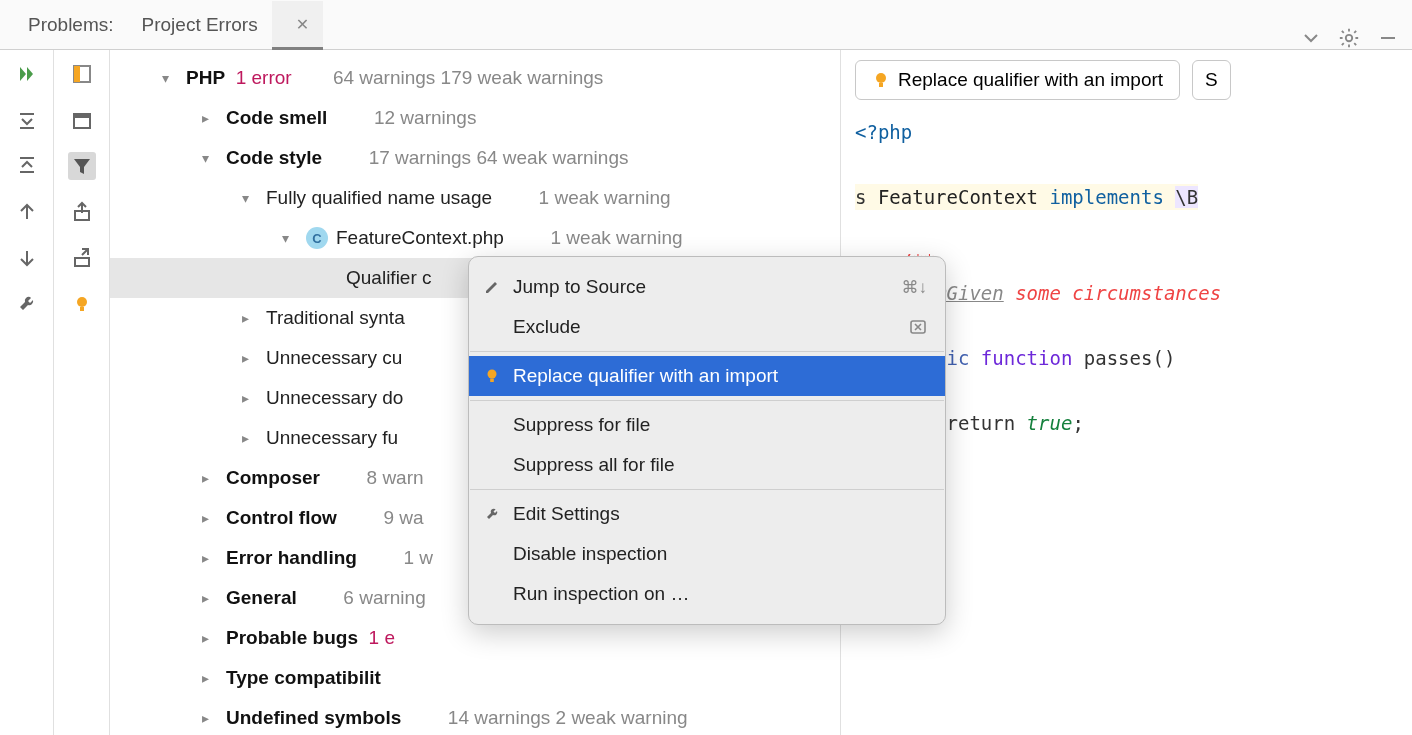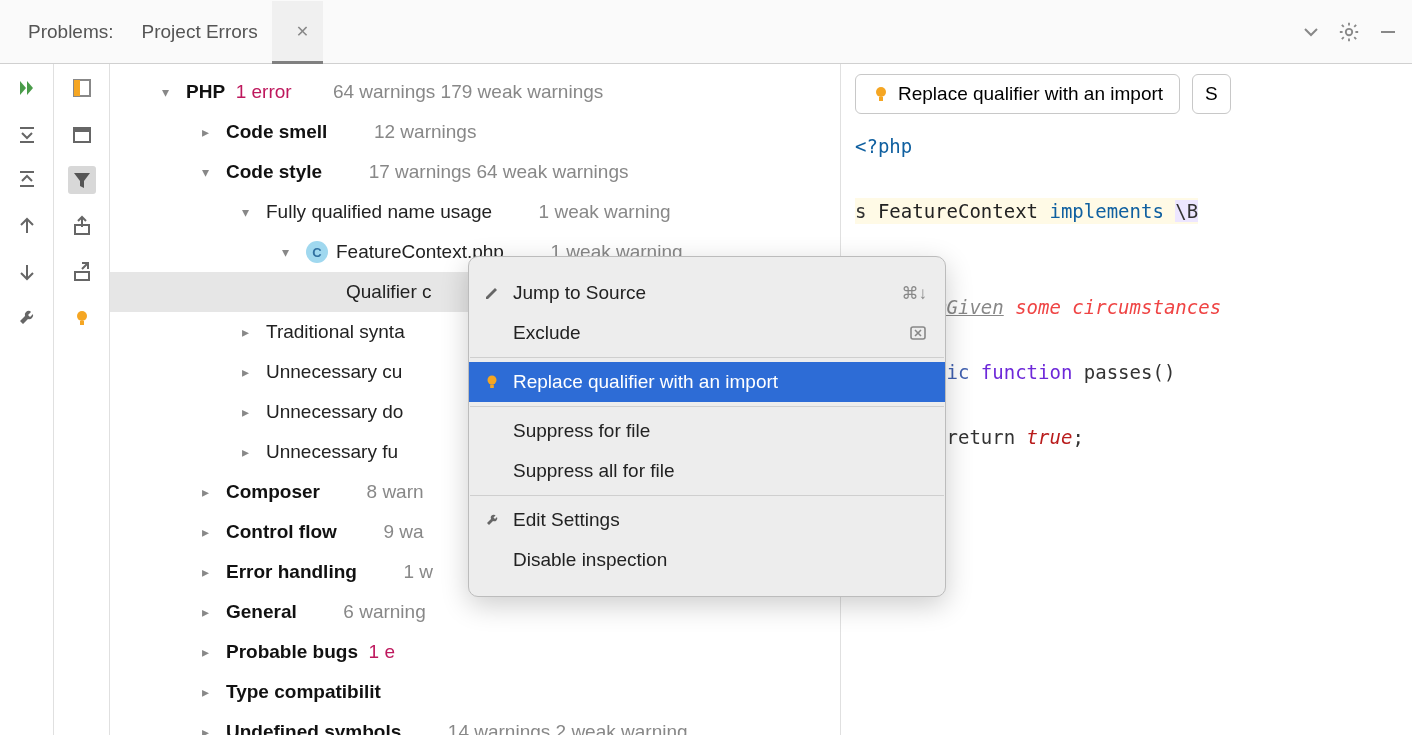--- a/index.html
+++ b/index.html
@@ -1,19 +1,19 @@
 <!DOCTYPE html>
 <html><head>
 <meta charset="utf-8">
 <style>
 * { box-sizing: border-box; margin: 0; padding: 0; }
 body { font-family: -apple-system, "Segoe UI", sans-serif; font-size: 19px; color: #222; background: #fff; width: 1412px; height: 735px; overflow: hidden; position: relative; }
 
 
-.tabbar { display: flex; align-items: center; height: 64px; border-bottom: 1px solid #d0d0d0; padding: 0 14px; background: #fafafa; }
+.tabbar { display: flex; align-items: flex-end; height: 50px; border-bottom: 1px solid #d0d0d0; padding: 0 14px; background: #fafafa; }
 .tab-label { color: #555; padding: 0 14px; height: 100%; display: flex; align-items: center; }
 .tab-active { color: #111; background: #f0f0f0; border-bottom: 3px solid #808080; position: relative; top: 1px; }
 .tab-active .close-x { margin-left: 10px; color: #888; font-size: 16px; }
 .tab-right { margin-left: auto; display: flex; align-items: center; gap: 18px; color: #888; }
 
 
 .main { display: flex; height: calc(100% - 50px); }
 .gutter { width: 54px; border-right: 1px solid #e0e0e0; display: flex; flex-direction: column; align-items: center; padding-top: 10px; gap: 18px; }
 .gutter2 { width: 56px; border-right: 1px solid #e0e0e0; display: flex; flex-direction: column; align-items: center; padding-top: 10px; gap: 18px; }
 .gutter .ic, .gutter2 .ic { width: 28px; height: 28px; display: flex; align-items: center; justify-content: center; color: #555; }
@@ -35,26 +35,26 @@
 .quickfix-btn { display: flex; align-items: center; gap: 8px; border: 1px solid #c8c8c8; border-radius: 6px; padding: 8px 16px; background: #fff; font-size: 19px; }
 .bulb { color: #f5a623; }
 .code { font-family: "SF Mono", Menlo, Consolas, monospace; font-size: 19px; padding: 6px 14px 0; line-height: 1.7; white-space: pre; color: #333; overflow: hidden; }
 .tok-tag { color: #1060a0; }
 .tok-kw { color: #6d28d9; }
 .tok-cls { color: #222; text-align: center; }
 .tok-implements { color: #1060a0; }
 .tok-str { color: #ef4444; font-style: italic; }
 .tok-ann { color: #888; font-style: italic; text-decoration: underline; }
 .tok-pub { color: #4060b0; }
-.tok-true { color: #b91c1c; font-style: italic; }
+.tok-true { color: #15803d; font-style: italic; }
 .hl-ns { background: #ede6ff; }
 .hl-line { background: #fffae6; padding: 2px 0; }
 
 
-.ctxmenu { position: absolute; top: 256px; left: 468px; width: 478px; background: #ededed; border: 1px solid #bcbcbc; border-radius: 10px; box-shadow: 0 8px 28px rgba(0,0,0,.2); padding: 16px 0; z-index: 100; }
+.ctxmenu { position: absolute; top: 256px; left: 468px; width: 478px; background: #ededed; border: 1px solid #bcbcbc; border-radius: 10px; box-shadow: 0 8px 28px rgba(0,0,0,.2); padding: 10px 0; z-index: 100; }
 .ctxmenu .mi { display: flex; align-items: center; height: 40px; padding: 0 18px 0 12px; gap: 10px; color: #222; }
 .ctxmenu .mi .mic { width: 22px; display: flex; justify-content: center; color: #666; }
 .ctxmenu .mi .sc { margin-left: auto; color: #888; font-size: 17px; }
 .ctxmenu .mi.sel { background: #2d6cd6; color: #fff; }
 .ctxmenu .mi.sel .mic { color: #fff; }
 .ctxmenu .sep { height: 1px; background: #cfcfcf; margin: 4px 1px; }
 
 svg { display: block; }
 
 </style>
@@ -363,13 +363,17 @@
       <svg width="16" height="16" viewBox="0 0 16 16">
           <path d="M11 3a3 3 0 0 0-4 4L3 11l2 2 4-4a3 3 0 0 0 4-4l-2 2-1.5-1.5 2-2z" fill="#666"></path>
         </svg>
     </span>
     <span>Edit Settings</span>
   </div>
   <div class="mi">
     <span class="mic"></span>
     <span>Disable inspection</span>
   </div>
+  <div class="mi">
+    <span class="mic"></span>
+    <span>Run inspection on …</span>
+  </div>
 </div>
 
 </body></html>

